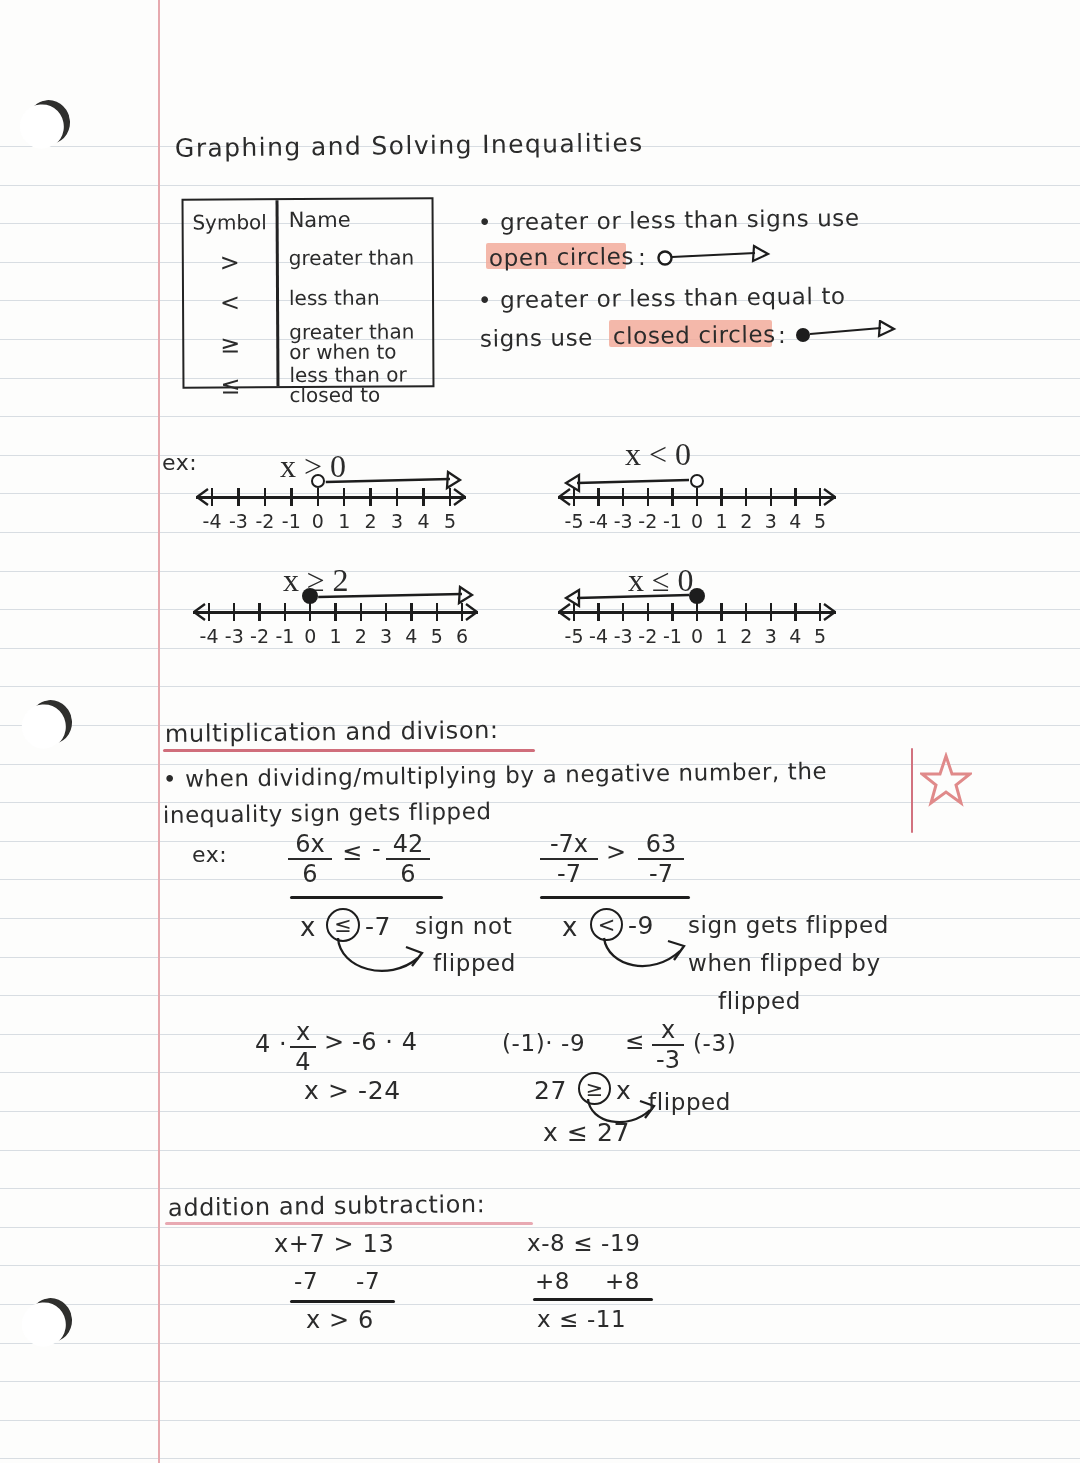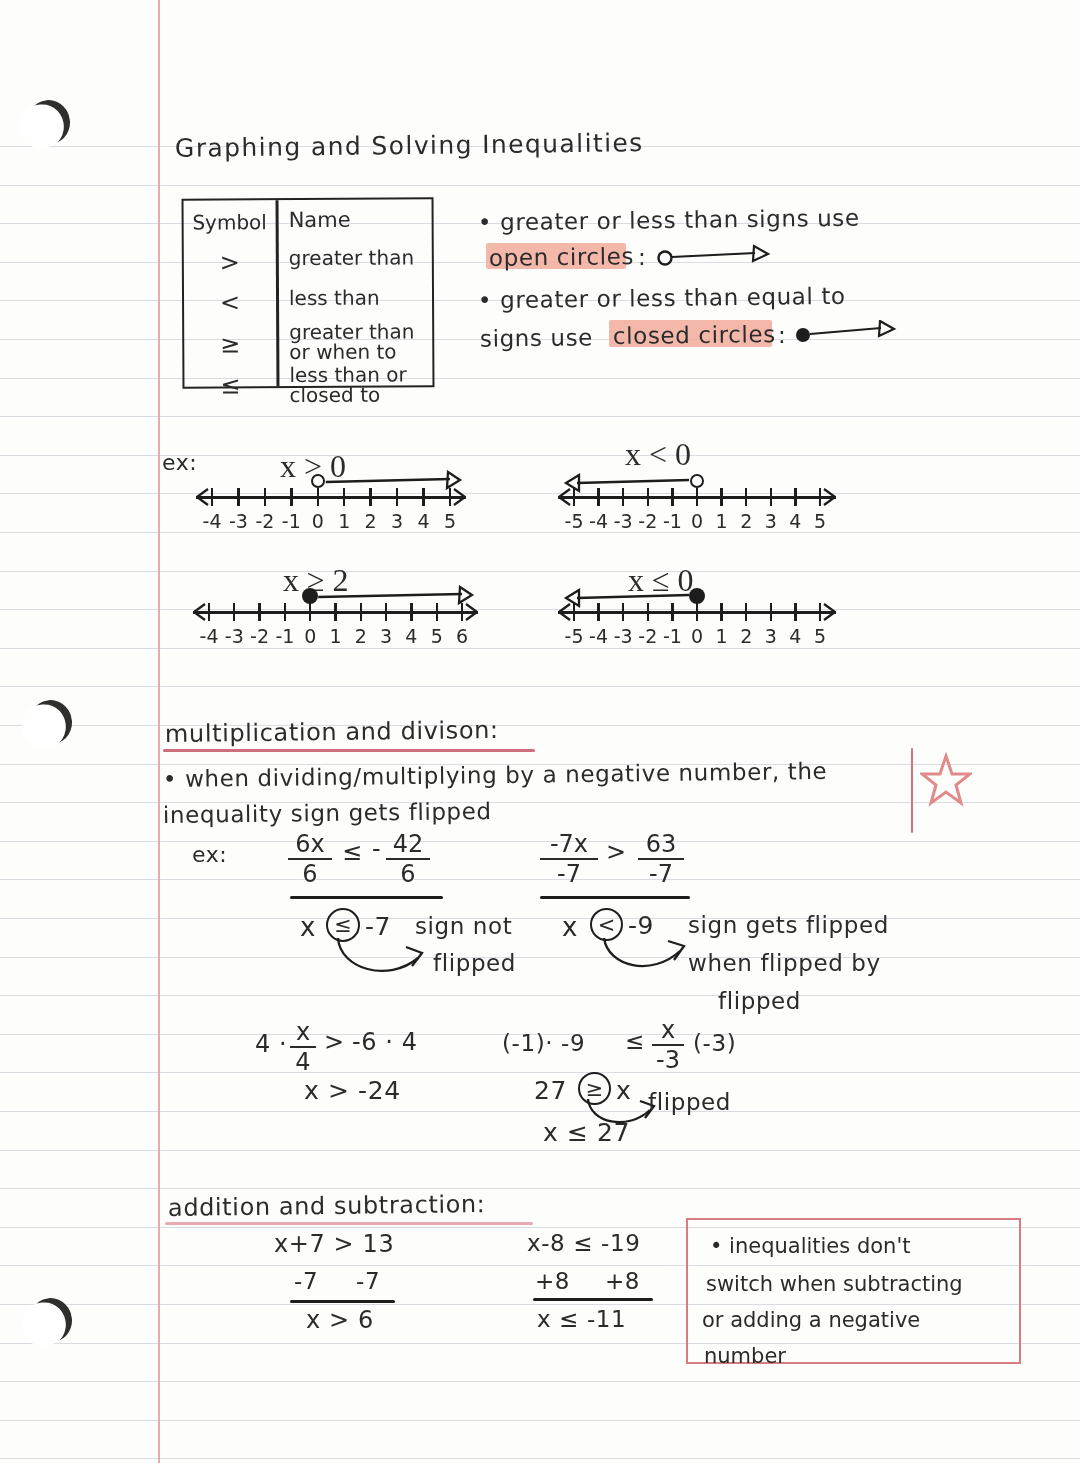--- a/index.html
+++ b/index.html
@@ -520,20 +520,14 @@
   <div class="hw t23" style="left:356px;top:1268px;">-7</div>
   <div class="workline" style="left:290px;top:1300px;width:105px;"></div>
   <div class="hw t24" style="left:306px;top:1306px;">x &gt; 6</div>
 
   <div class="hw t23" style="left:527px;top:1230px;">x-8 ≤ -19</div>
   <div class="hw t23" style="left:535px;top:1268px;">+8</div>
   <div class="hw t23" style="left:605px;top:1268px;">+8</div>
   <div class="workline" style="left:533px;top:1298px;width:120px;"></div>
   <div class="hw t23" style="left:537px;top:1306px;">x ≤ -11</div>
 
-  <div id="note-box">
-    <div class="bullet-text" style="left:22px;top:14px;">• inequalities don't</div>
-    <div class="bullet-text" style="left:18px;top:52px;">switch when subtracting</div>
-    <div class="bullet-text" style="left:14px;top:88px;">or adding a negative</div>
-    <div class="bullet-text" style="left:16px;top:124px;">number</div>
-  </div>
 
 </div>
 
 </body></html>

